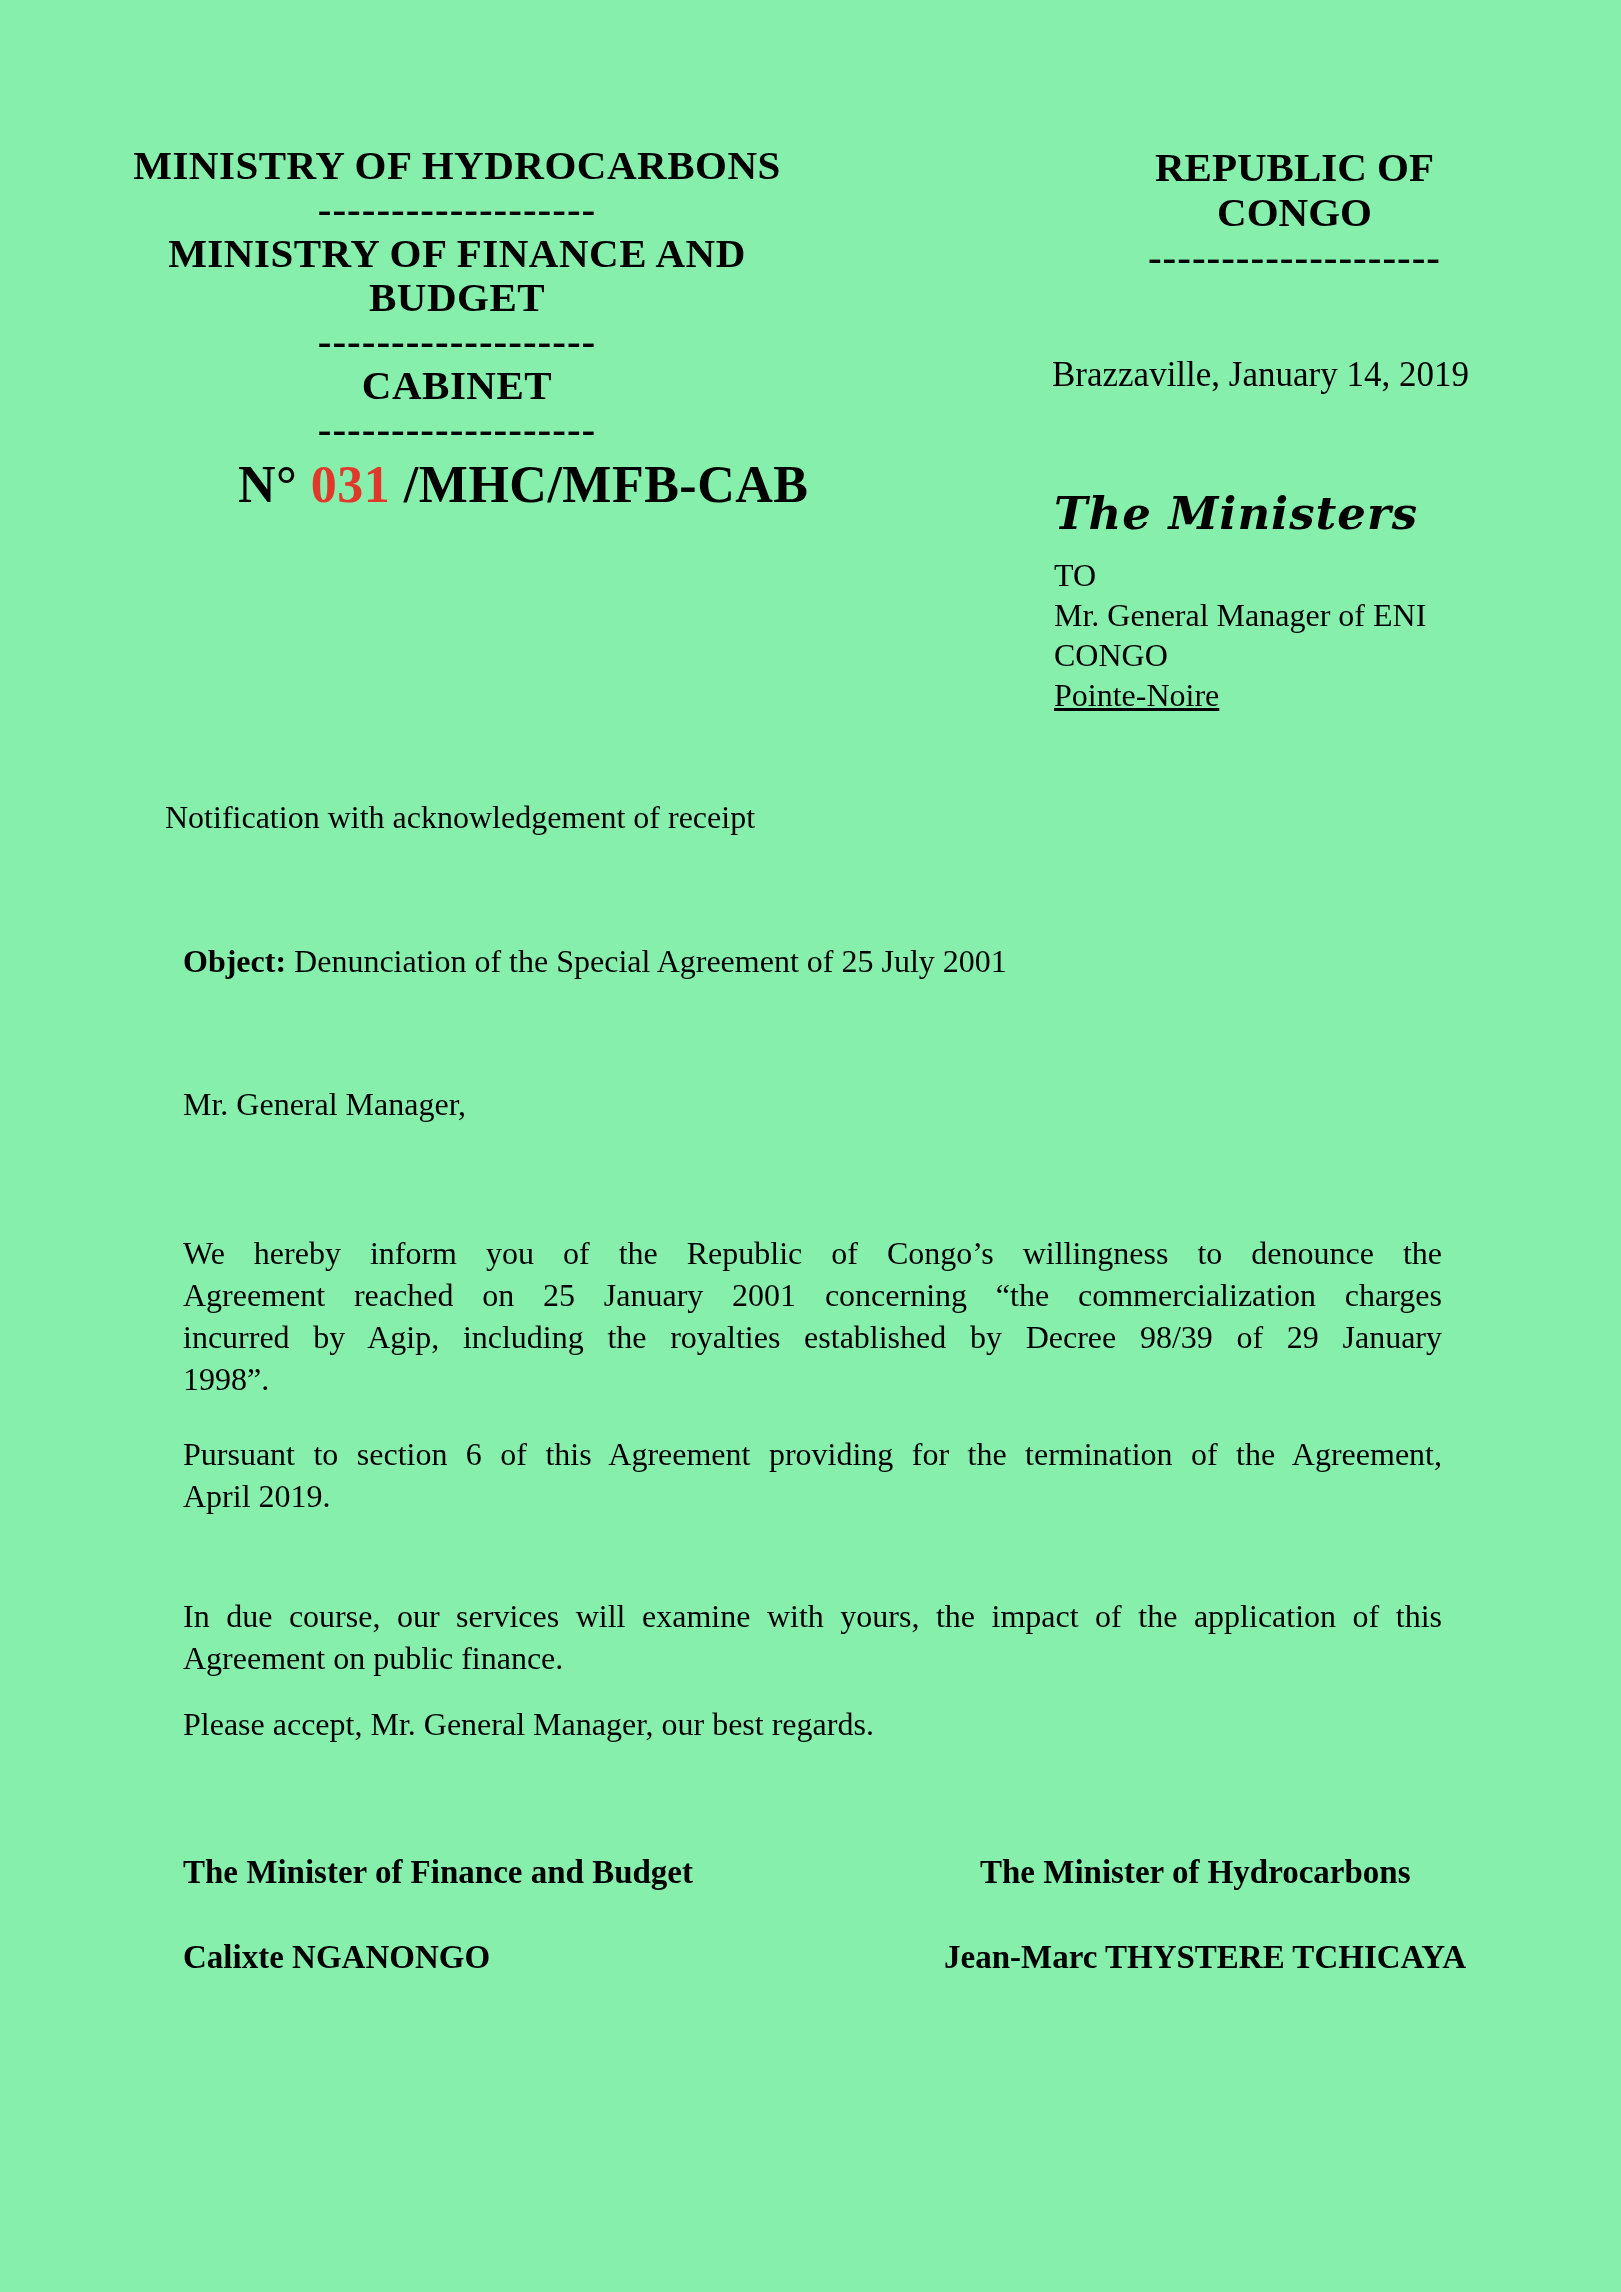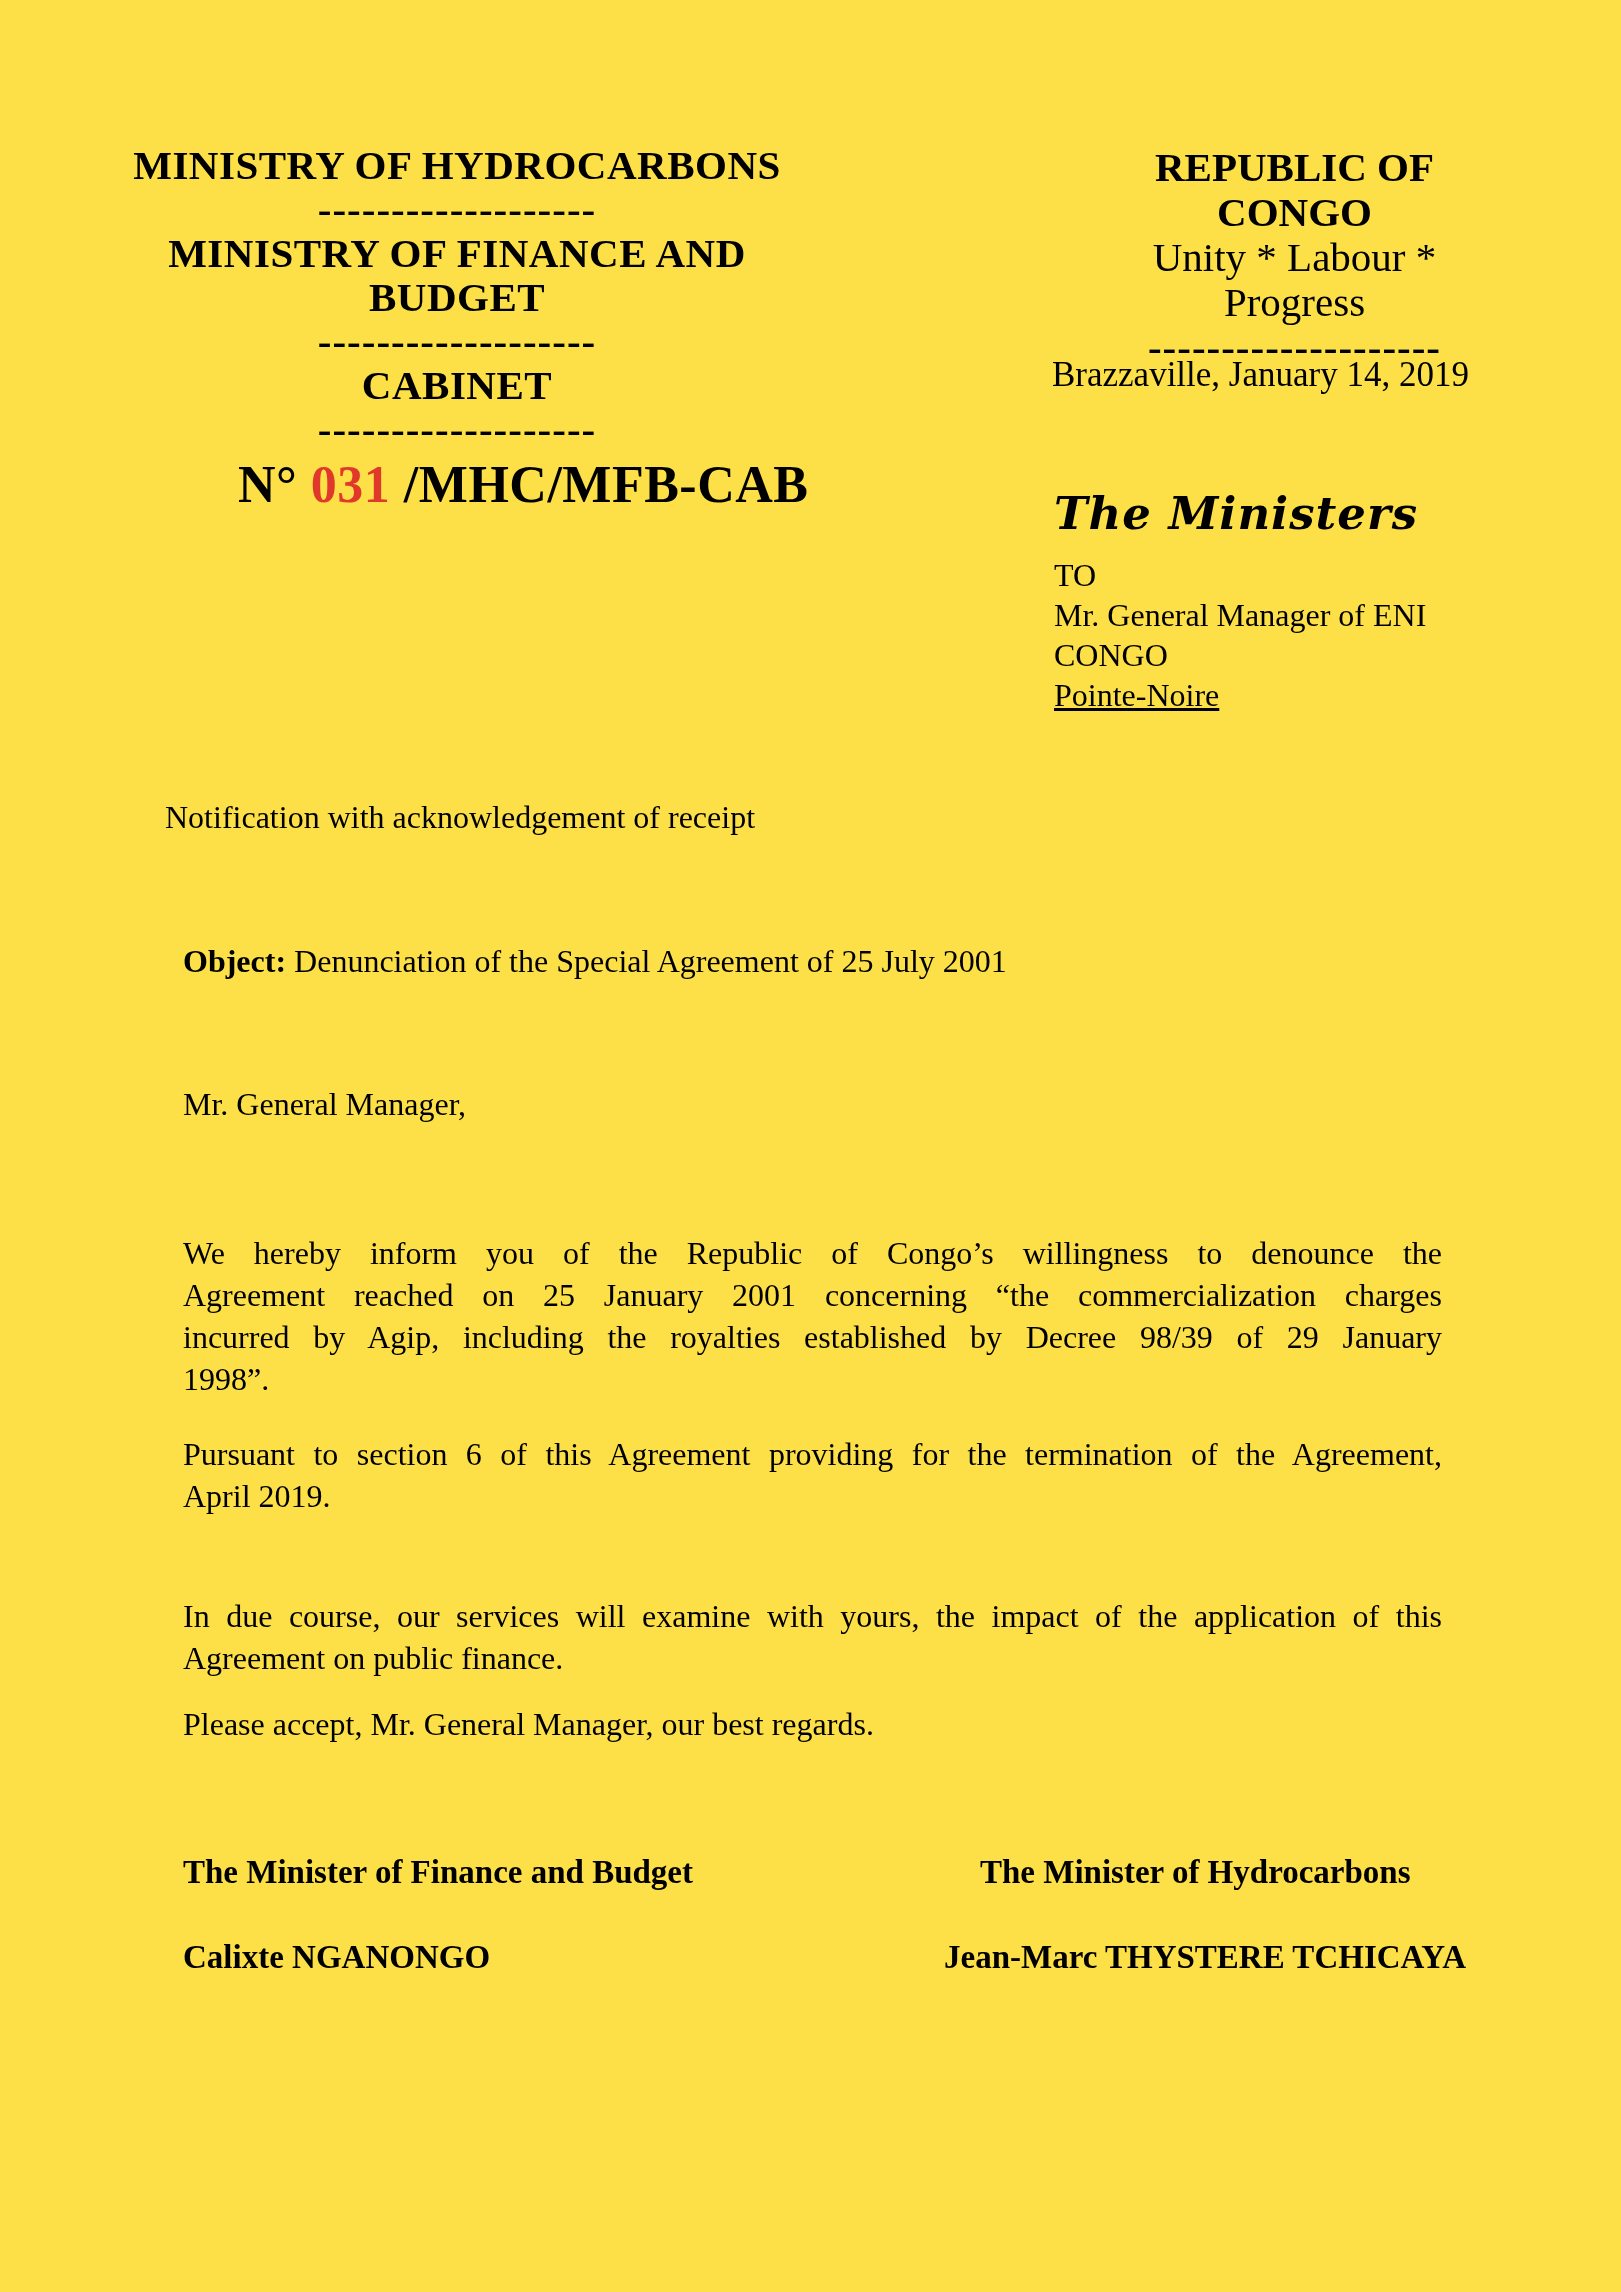--- a/index.html
+++ b/index.html
@@ -1,20 +1,20 @@
 <!DOCTYPE html>
 <html><head>
 <meta charset="utf-8">
 <style>
   html, body { margin: 0; padding: 0; background: #e8e8e8; }
   .page {
     position: relative;
     width: 1621px;
     height: 2293px;
-    background: #fde047;
+    background: #86efac;
     font-family: "Liberation Serif", serif;
     color: #000000;
     overflow: hidden;
     margin: 0 auto;
   }
 
   
   .header-left {
     position: absolute;
     left: 131px; top: 143px; width: 652px;
@@ -117,21 +117,20 @@
     <div>MINISTRY OF HYDROCARBONS</div>
     <div class="sep">-------------------</div>
     <div>MINISTRY OF FINANCE AND BUDGET</div>
     <div class="sep">-------------------</div>
     <div>CABINET</div>
     <div class="sep">-------------------</div>
   </div>
 
   <div class="header-right">
     <div class="country">REPUBLIC OF CONGO</div>
-    <div>Unity * Labour * Progress</div>
     <div class="sep">--------------------</div>
   </div>
 
   <div class="dateline">Brazzaville, January 14, 2019</div>
 
   <div class="ref">
     <span>N° </span><span class="ref-number" style="color: rgb(224, 57, 43);">031</span><span> /MHC/MFB-CAB</span>
   </div>
 
   <div class="recipient">

